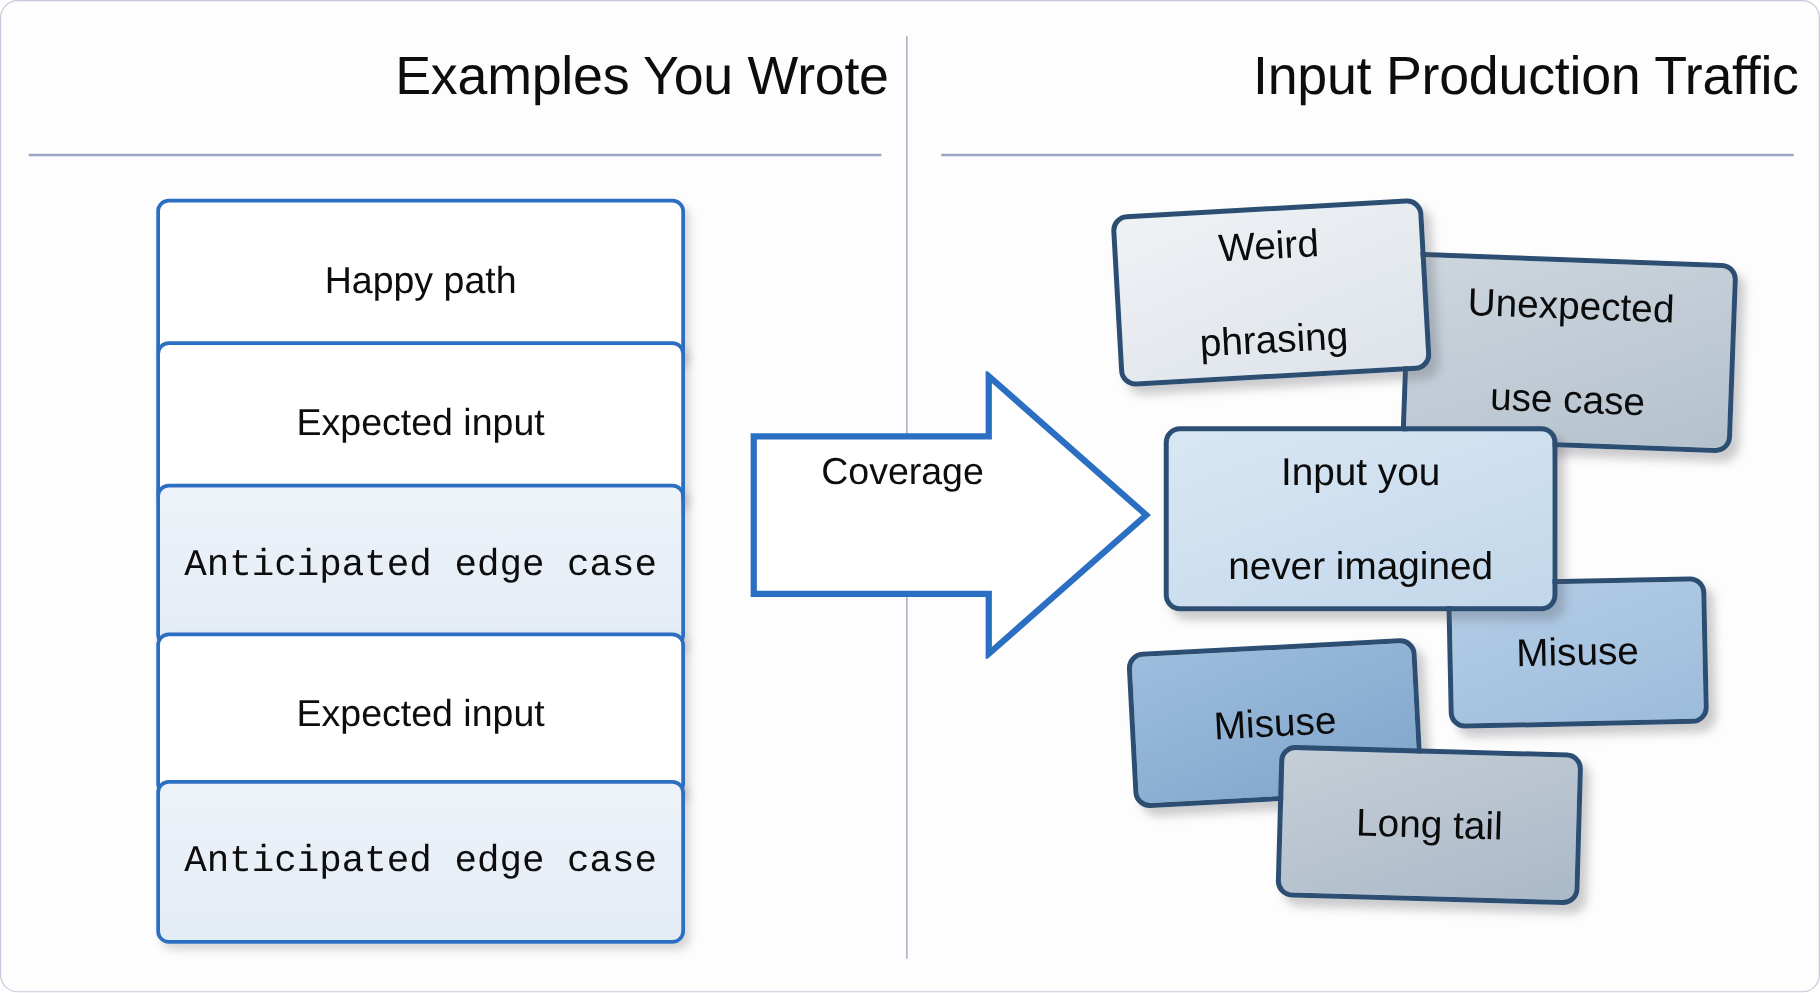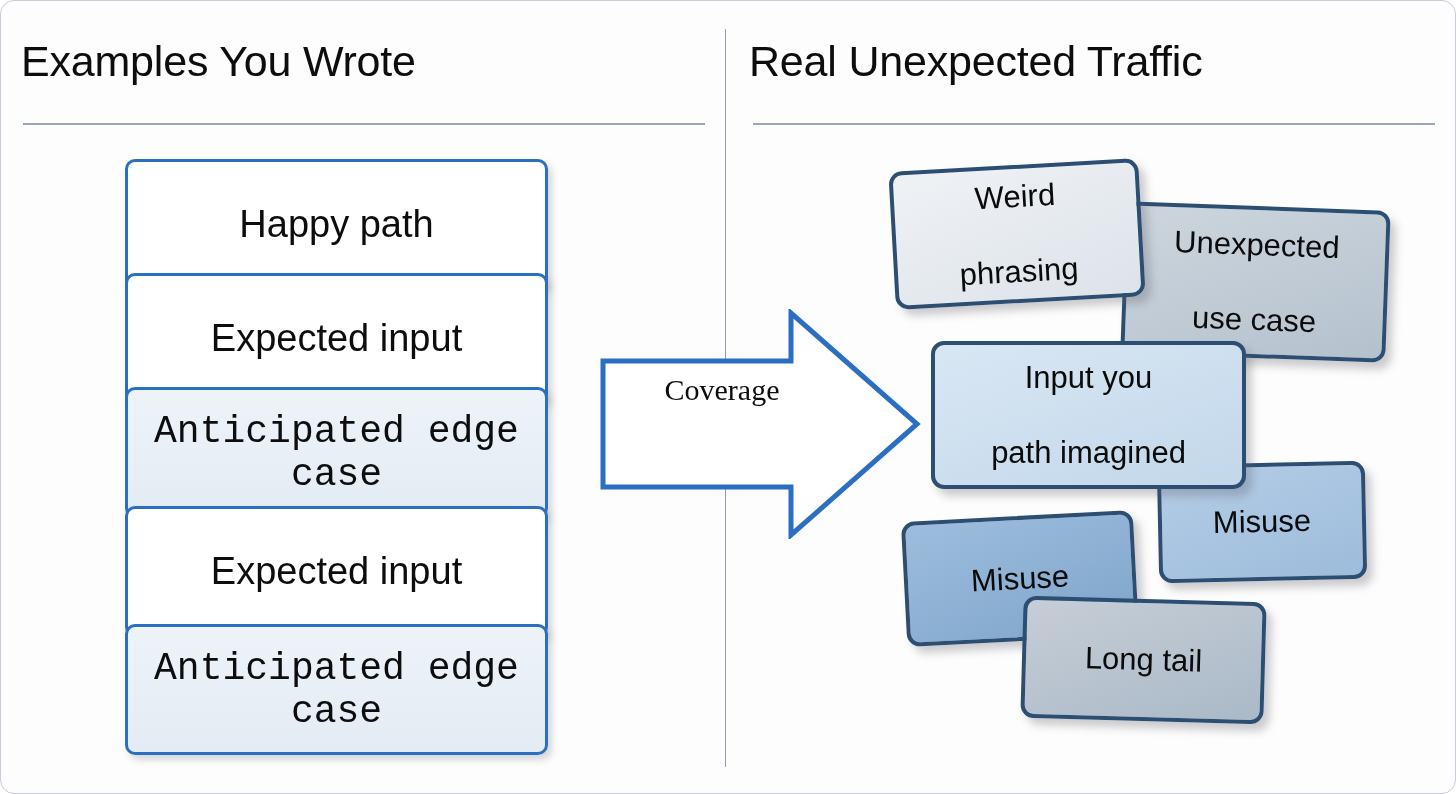--- a/index.html
+++ b/index.html
@@ -26,21 +26,21 @@
   }
 
   
   .col-title {
     position: absolute;
     top: 36px;
     font-size: 43px;
     font-weight: 400;
     color: #0d0d0d;
     letter-spacing: -0.2px;
-    text-align: left;
+    text-align: right;
     white-space: nowrap;
   }
   #title-left  { left: 20px;  width: 690px; }
   #title-right { left: 748px; width: 690px; }
 
   .title-rule {
     position: absolute;
     top: 122px;
     height: 2px;
     background: #9aa4c0;
@@ -62,36 +62,35 @@
     position: absolute;
     left: 124px;
     width: 423px;
     height: 131px;
     box-sizing: border-box;
     border: 3px solid #2b6fc2;
     border-radius: 10px;
     display: flex;
     align-items: center;
     justify-content: center;
-    font-size: 38px;
+    font-size: 30px;
     color: #0d0d0d;
     box-shadow: 4px 5px 7px rgba(80,80,90,0.22);
     text-align: center;
   }
   .lbox.plain  { background: #ffffff; }
   .lbox.tinted { background: linear-gradient(180deg,#eef3f9 0%, #e3ebf4 100%); font-family: Liberation Mono, monospace; }
 
   
   #arrow-wrap {
     position: absolute;
     left: 598px;
-    top: 308px;
+    top: 296px;
     width: 322px;
     height: 230px;
-    font-family: Liberation Serif, serif;
   }
   #arrow-wrap svg { display: block; width: 322px; height: 230px; }
   #arrow-label {
     position: absolute;
     left: 28px;
     top: 60px;
     width: 190px;
     text-align: center;
     font-size: 30px;
     line-height: 1.42;
@@ -154,21 +153,21 @@
   }
 </style>
 </head>
 <body>
 
 <div id="canvas">
 
   <div class="col-title" id="title-left">Examples You Wrote</div>
   <div class="title-rule" id="rule-left"></div>
 
-  <div class="col-title" id="title-right">Real Unexpected Traffic</div>
+  <div class="col-title" id="title-right">Input Production Traffic</div>
   <div class="title-rule" id="rule-right"></div>
 
   <div id="vdivider"></div>
 
   <div class="lbox plain" style="top:158px;">
     <span>Happy path</span>
   </div>
   <div class="lbox plain" style="top:272px;">
     <span>Expected input</span>
   </div>
@@ -201,21 +200,21 @@
   <div class="card" id="card-unexpected">
     <span>
       <span>Unexpected</span><br>
       <span>use case</span>
     </span>
   </div>
 
   <div class="card" id="card-input">
     <span>
       <span>Input you</span><br>
-      <span>path imagined</span>
+      <span>never imagined</span>
     </span>
   </div>
 
   <div class="card" id="card-misuse-right">
     <span>Misuse</span>
   </div>
 
   <div class="card" id="card-misuse-left">
     <span>Misuse</span>
   </div>

